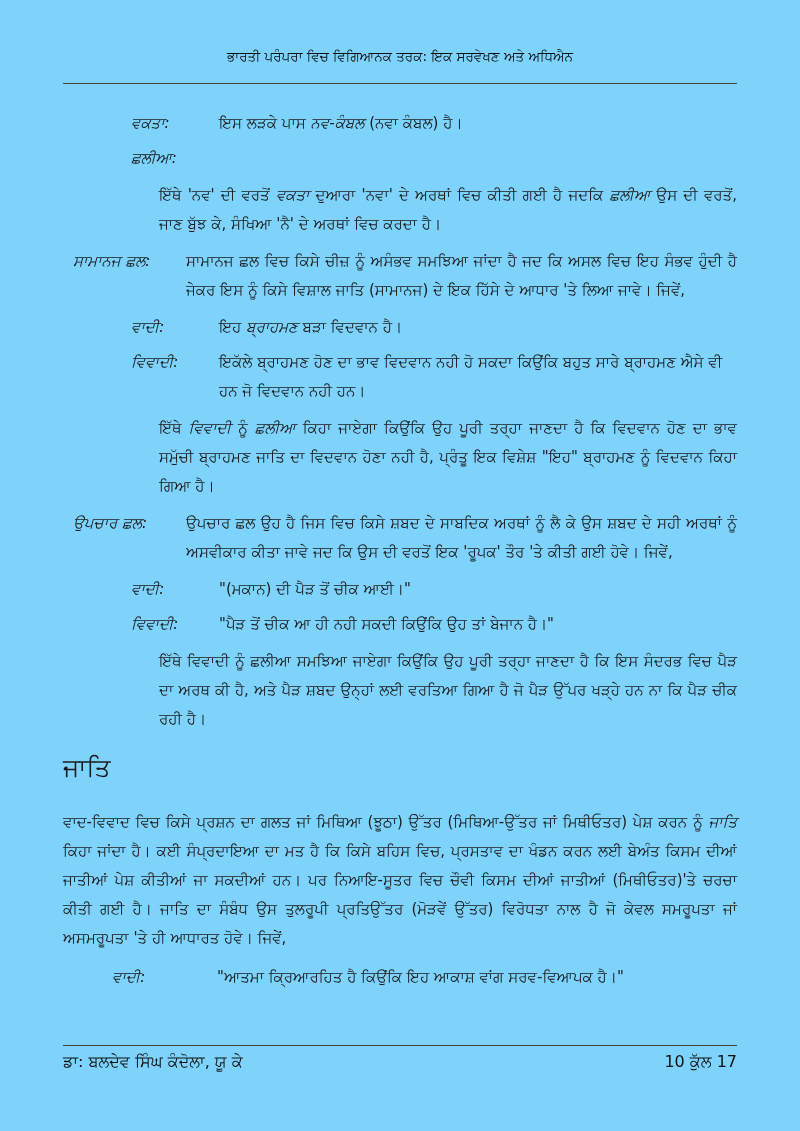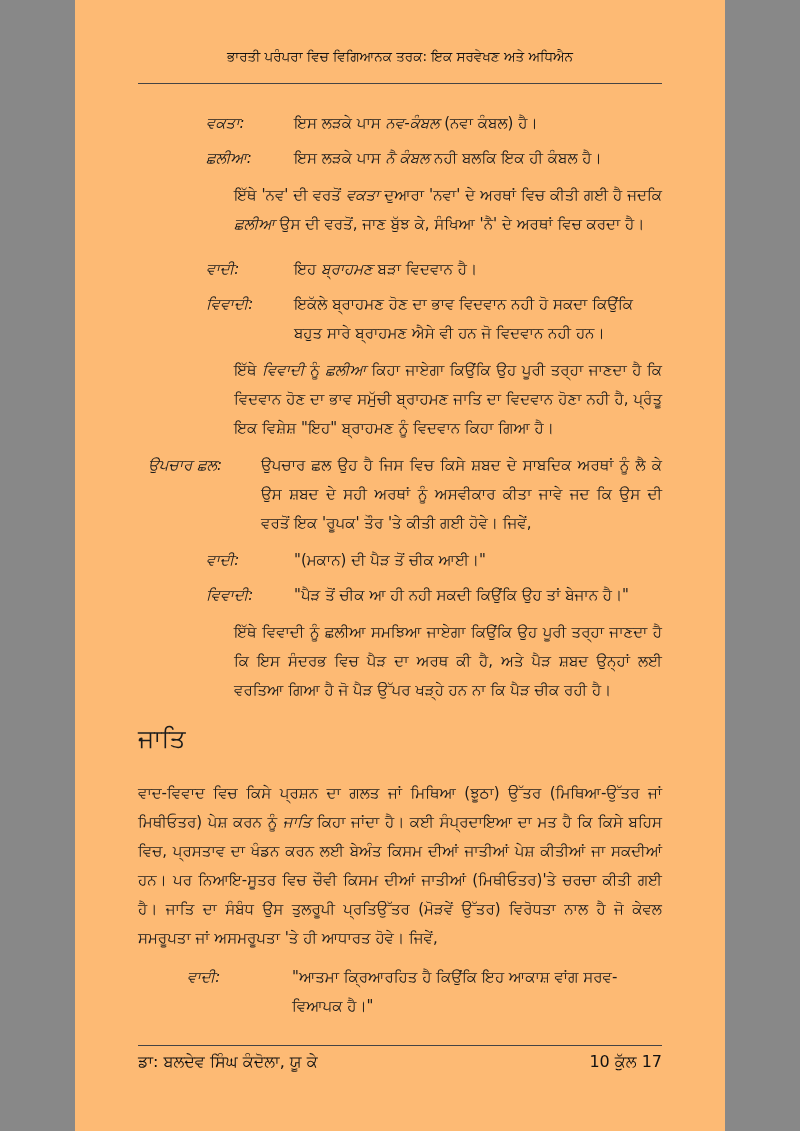--- a/index.html
+++ b/index.html
@@ -1,20 +1,20 @@
 <!DOCTYPE html>
 <html lang="pa"><head>
 <meta charset="utf-8">
 <style>
   html,body{margin:0;padding:0;background:#888;}
   .page{
     position:relative;
-    width:650px;height:1131px;
+    width:800px;height:1131px;
     margin:0 auto;
-    background:#fdba74;
+    background:#7dd3fc;
     color:#1b1b1b;
     font-family:"DejaVu Sans","Liberation Sans",sans-serif;
     font-size:15px;
     line-height:29px;
     overflow:hidden;
     text-decoration:underline;
   }
   .header{position:absolute;top:0;left:63px;right:63px;}
   .header-title{
     text-align:center;
@@ -65,27 +65,28 @@
 
   <div class="content">
 
     <div class="dialog dialog-inner">
       <div class="dialog-row">
         <span class="dlg-label">ਵਕਤਾ:</span>
         <span class="dlg-text"><span>ਇਸ ਲੜਕੇ ਪਾਸ </span><i>ਨਵ-ਕੰਬਲ</i><span> (ਨਵਾ ਕੰਬਲ) ਹੈ।</span></span>
       </div>
       <div class="dialog-row">
         <span class="dlg-label">ਛਲੀਆ:</span>
-        <span class="dlg-text"><span>ਇਸ ਲੜਕੇ ਪਾਸ </span><i>ਨੈ ਕੰਬਲ</i><span> ਨਹੀ ਬਲਕਿ ਇਕ ਹੀ ਕੰਬਲ ਹੈ।</span></span>
       </div>
     </div>
 
     <div class="para"><span>ਇੱਥੇ 'ਨਵ' ਦੀ ਵਰਤੋਂ </span><i>ਵਕਤਾ</i><span> ਦੁਆਰਾ 'ਨਵਾ' ਦੇ ਅਰਥਾਂ ਵਿਚ ਕੀਤੀ ਗਈ ਹੈ ਜਦਕਿ </span><i>ਛਲੀਆ</i><span> ਉਸ ਦੀ ਵਰਤੋਂ, ਜਾਣ ਬੁੱਝ ਕੇ, ਸੰਖਿਆ 'ਨੈ' ਦੇ ਅਰਥਾਂ ਵਿਚ ਕਰਦਾ ਹੈ।</span></div>
 
     <div class="term-row">
+      <span class="term-label">ਸਾਮਾਨਜ ਛਲ:</span>
+      <span class="term-text"><span>ਸਾਮਾਨਜ ਛਲ ਵਿਚ ਕਿਸੇ ਚੀਜ਼ ਨੂੰ ਅਸੰਭਵ ਸਮਝਿਆ ਜਾਂਦਾ ਹੈ ਜਦ ਕਿ ਅਸਲ ਵਿਚ ਇਹ ਸੰਭਵ ਹੁੰਦੀ ਹੈ ਜੇਕਰ ਇਸ ਨੂੰ ਕਿਸੇ ਵਿਸ਼ਾਲ ਜਾਤਿ (ਸਾਮਾਨਜ) ਦੇ ਇਕ ਹਿੱਸੇ ਦੇ ਆਧਾਰ 'ਤੇ ਲਿਆ ਜਾਵੇ। ਜਿਵੇਂ,</span></span>
     </div>
 
     <div class="dialog dialog-inner">
       <div class="dialog-row">
         <span class="dlg-label">ਵਾਦੀ:</span>
         <span class="dlg-text"><span>ਇਹ </span><i>ਬ੍ਰਾਹਮਣ</i><span> ਬੜਾ ਵਿਦਵਾਨ ਹੈ।</span></span>
       </div>
       <div class="dialog-row">
         <span class="dlg-label">ਵਿਵਾਦੀ:</span>
         <span class="dlg-text"><span>ਇਕੱਲੇ ਬ੍ਰਾਹਮਣ ਹੋਣ ਦਾ ਭਾਵ ਵਿਦਵਾਨ ਨਹੀ ਹੋ ਸਕਦਾ ਕਿਉਂਕਿ ਬਹੁਤ ਸਾਰੇ ਬ੍ਰਾਹਮਣ ਐਸੇ ਵੀ ਹਨ ਜੋ ਵਿਦਵਾਨ ਨਹੀ ਹਨ।</span></span>

